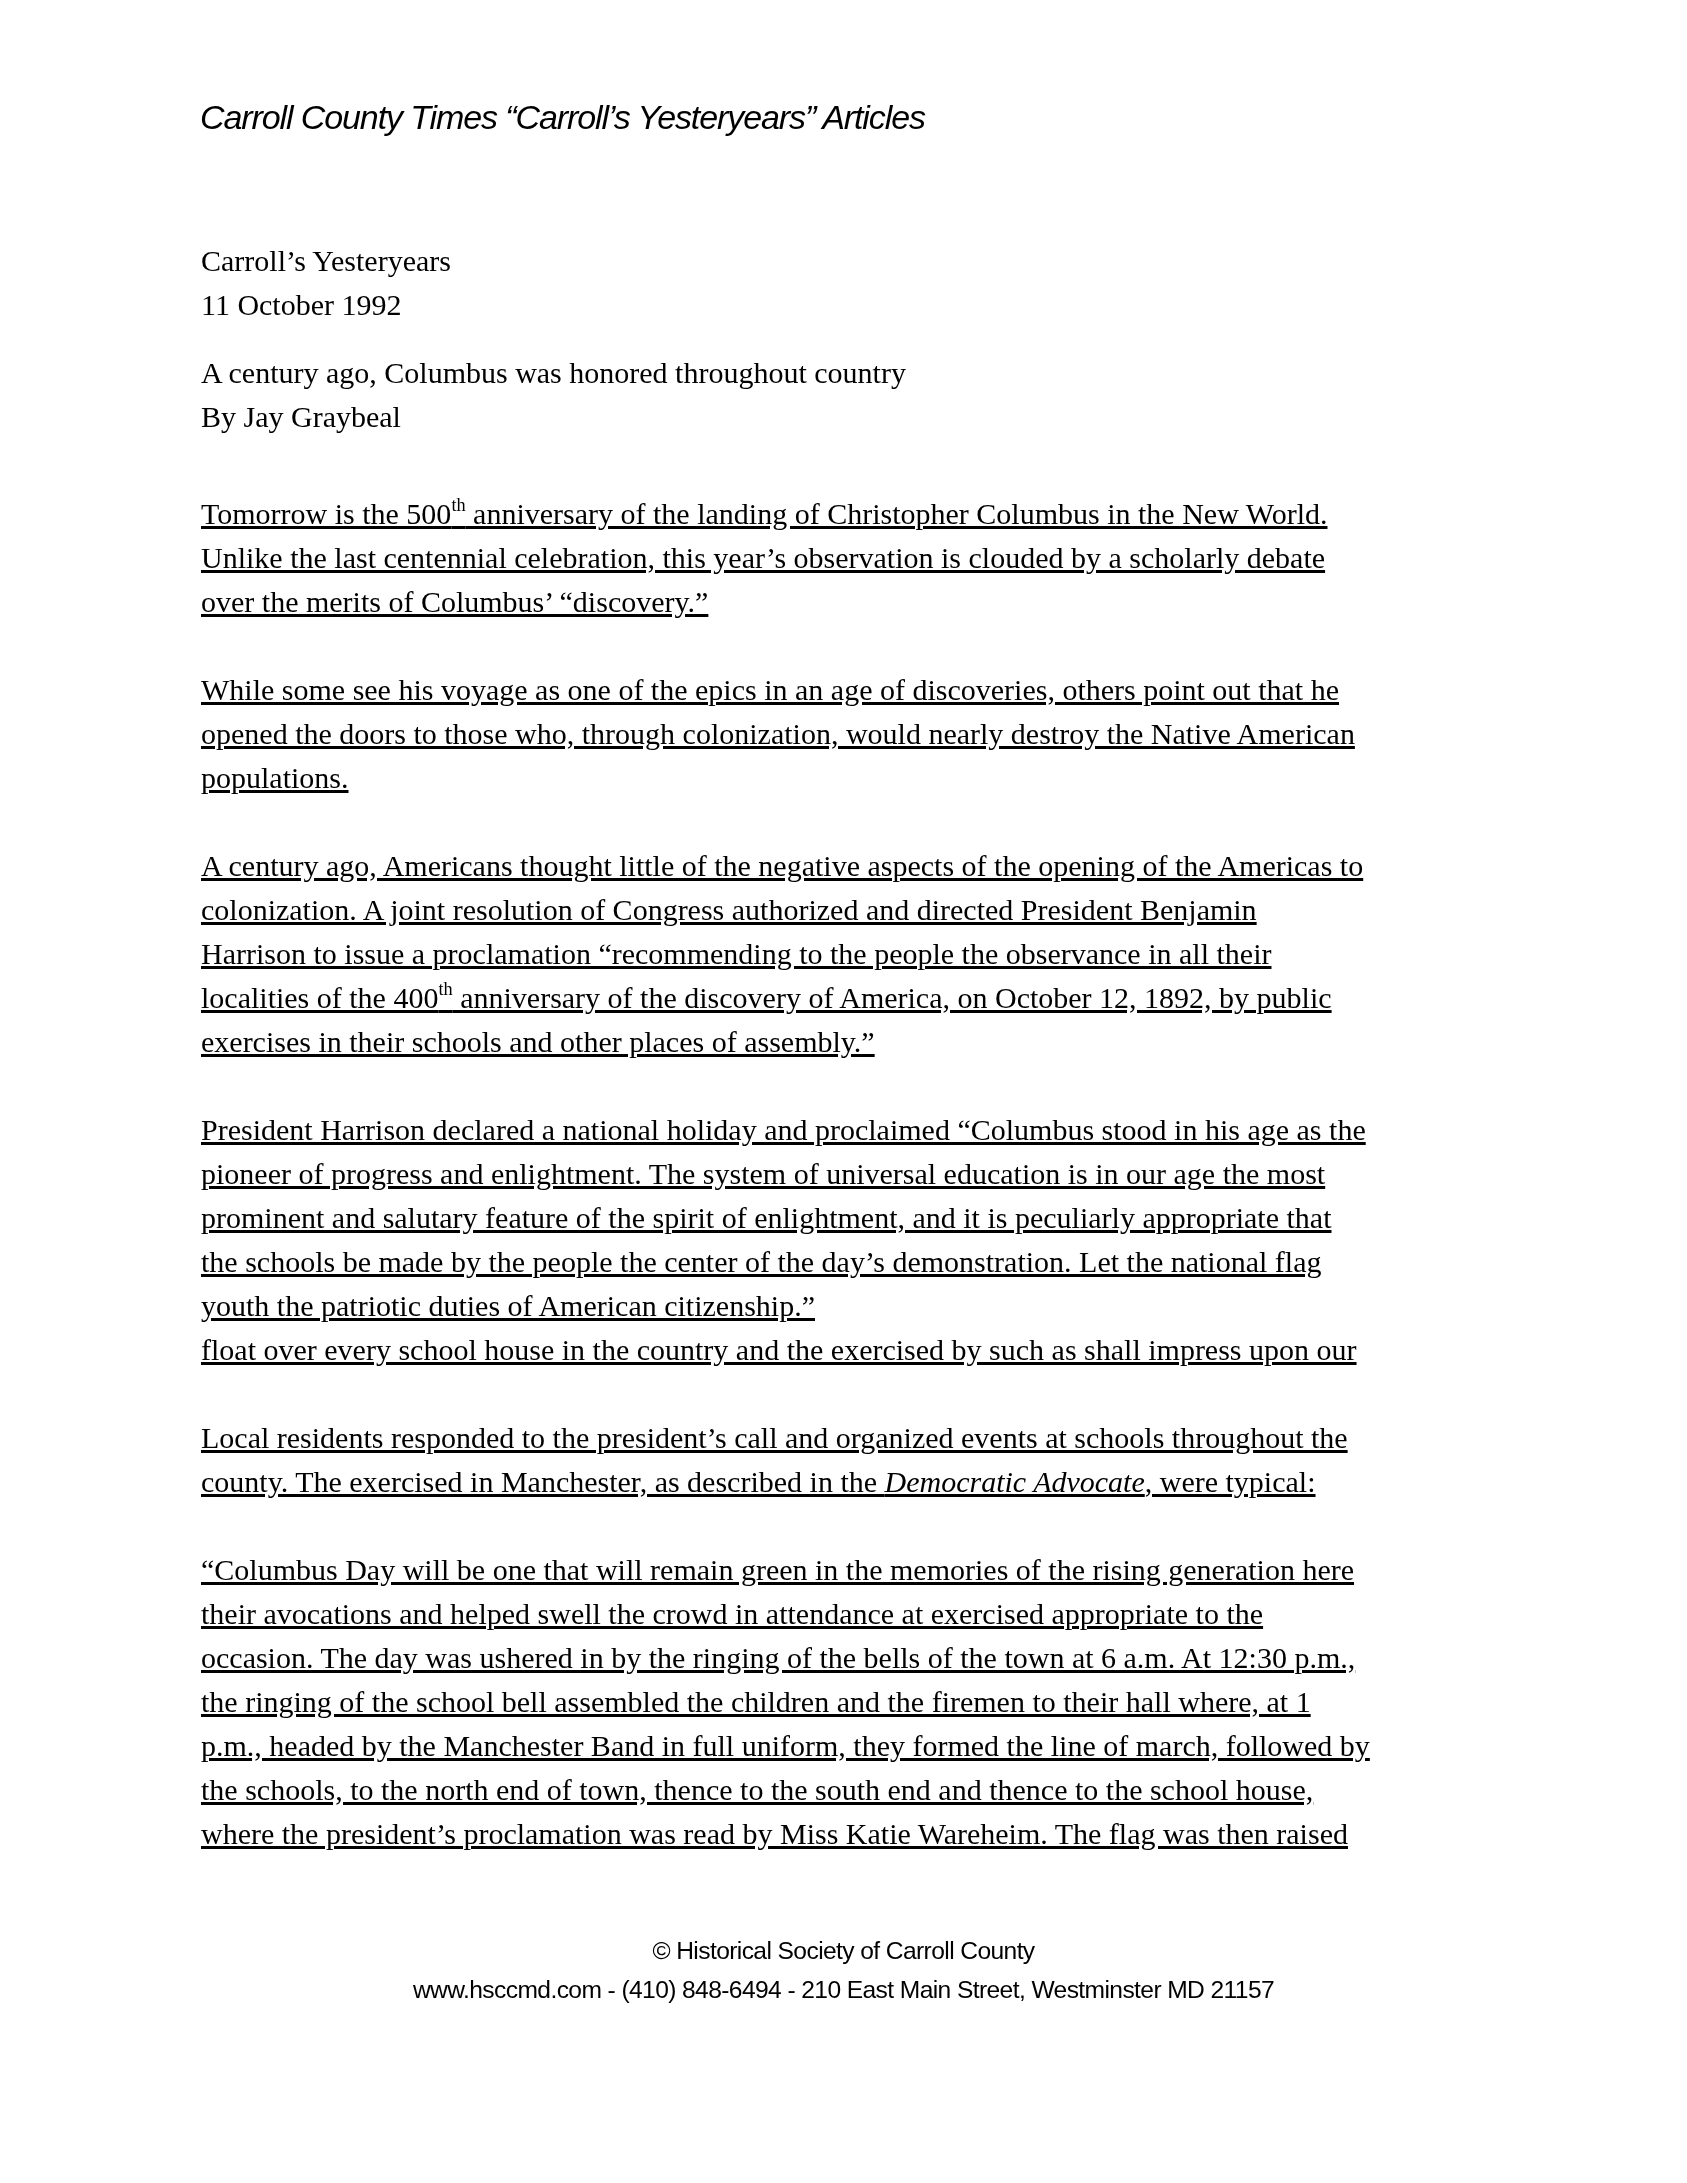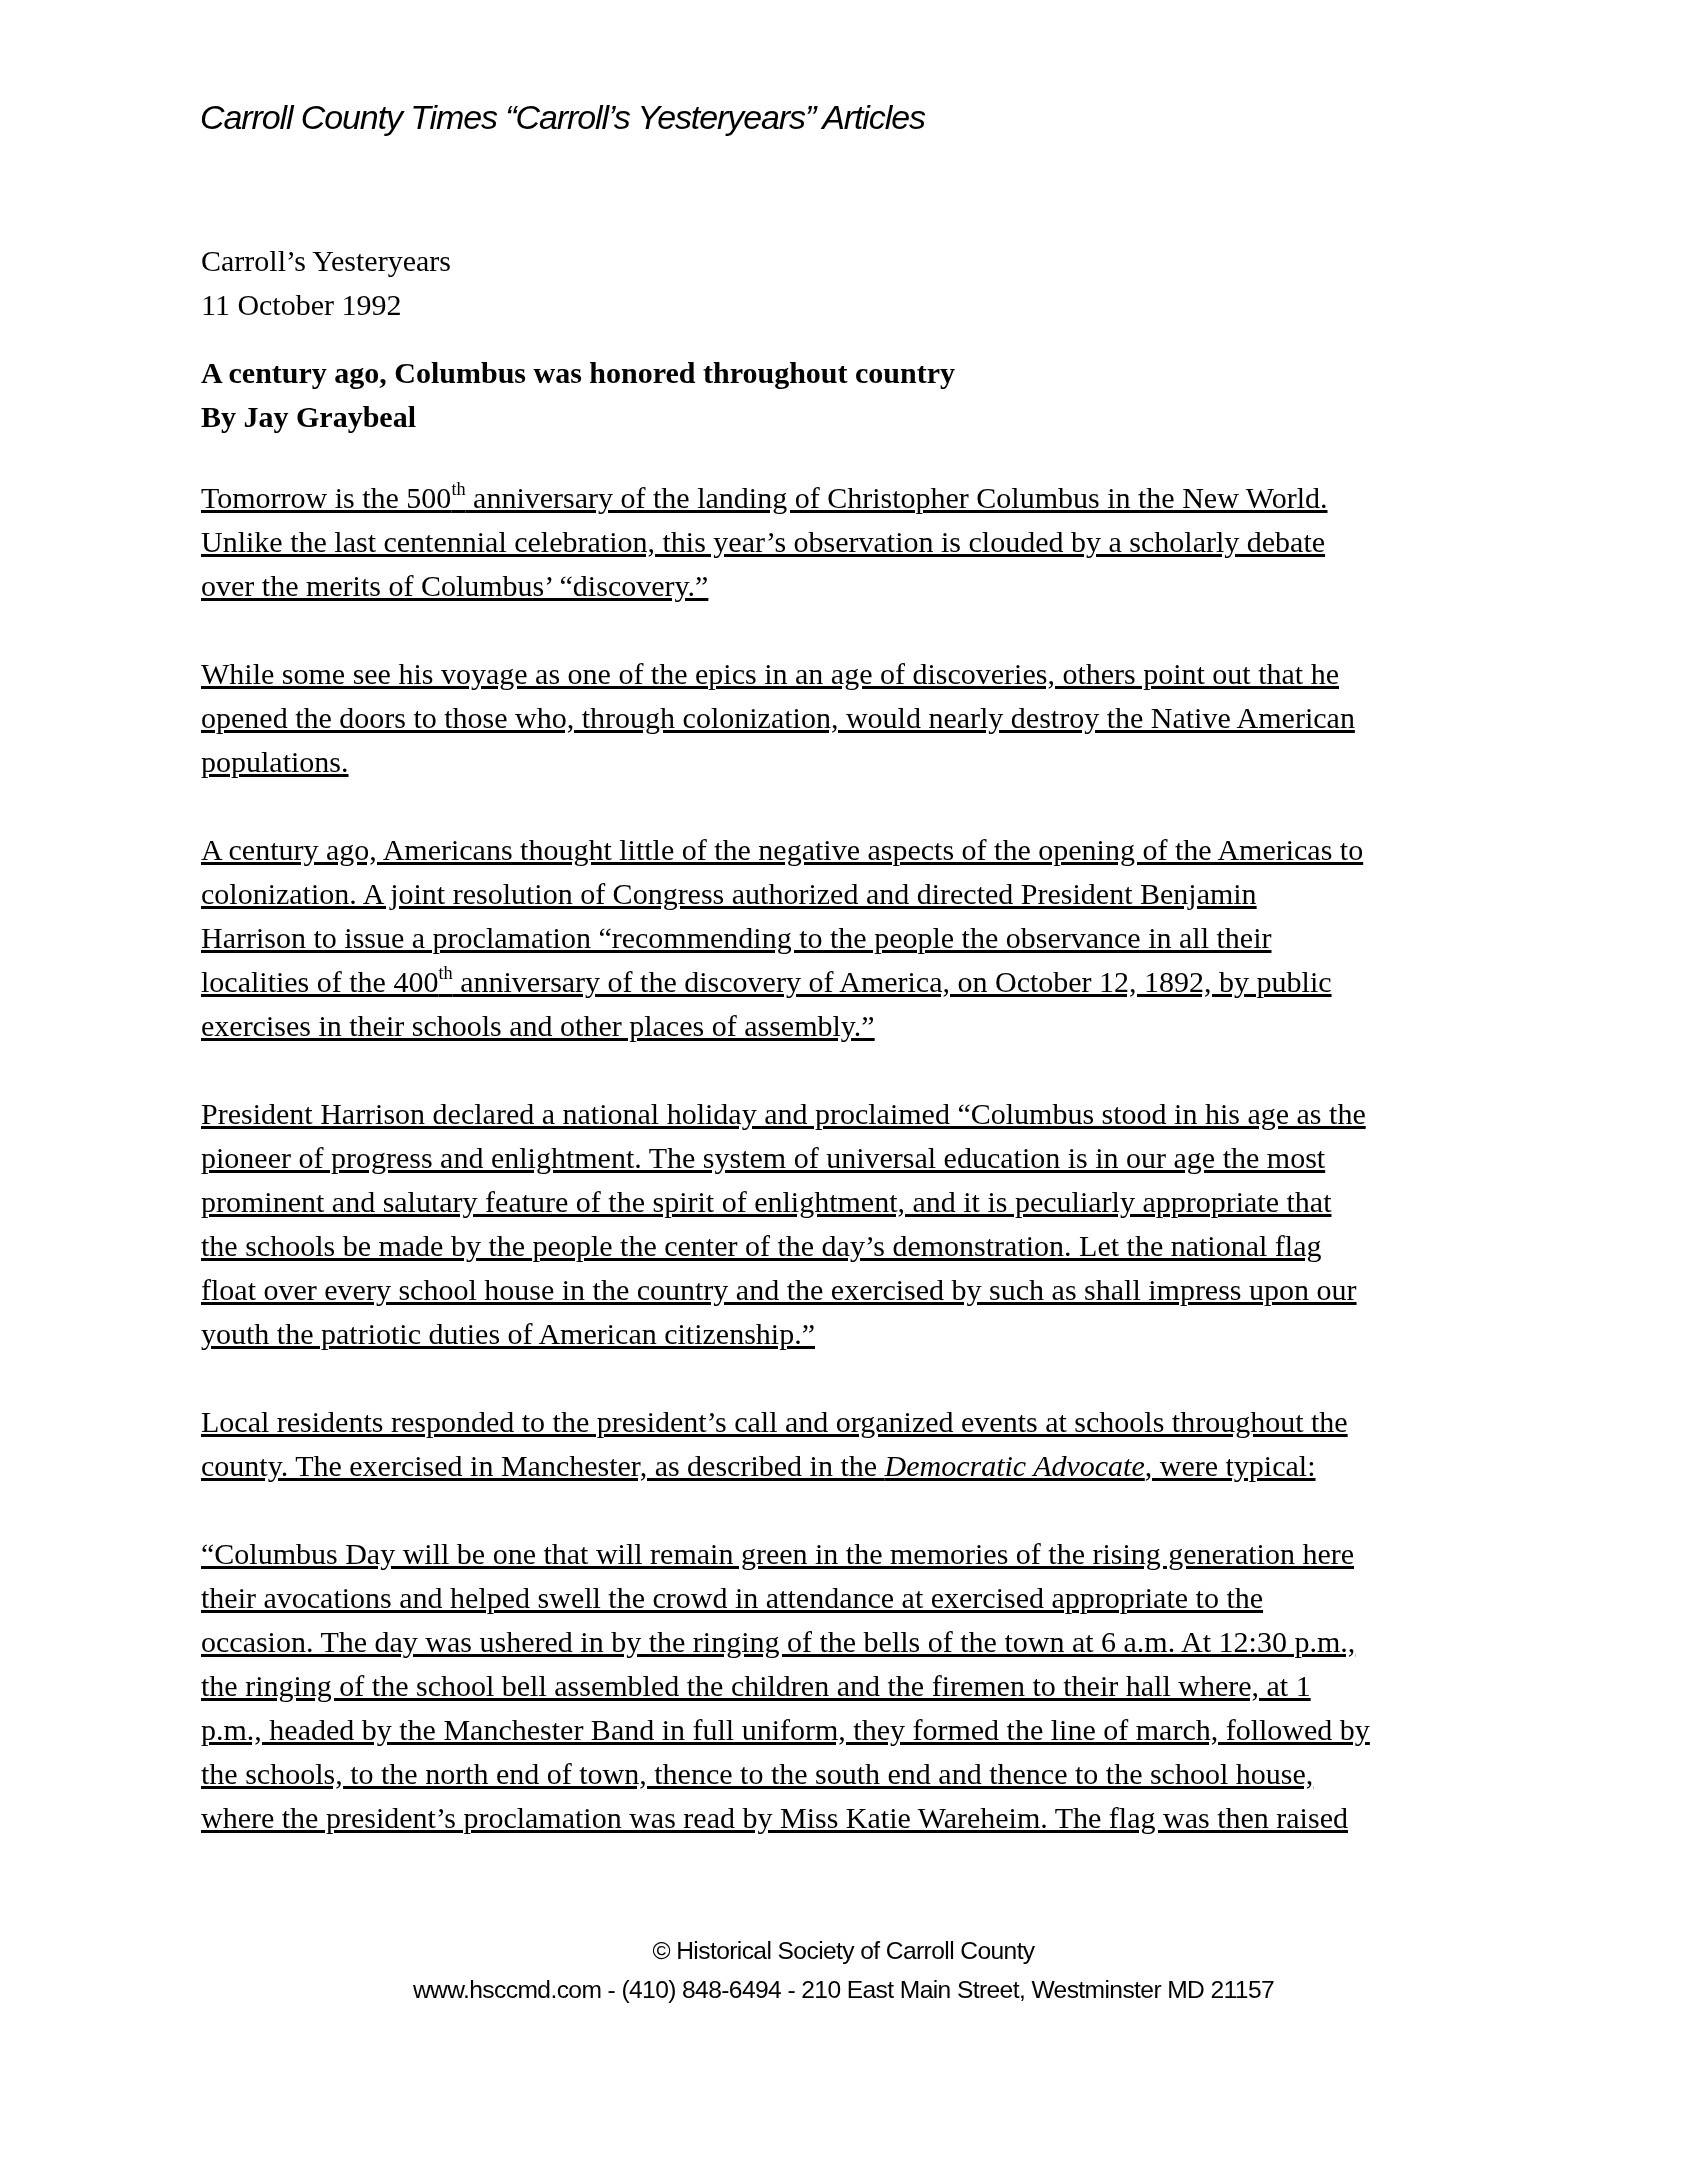--- a/index.html
+++ b/index.html
@@ -43,22 +43,21 @@
       color: #000;
     }
     .meta-block {
       margin: 0 0 24px 0;
     }
     .meta-line {
       display: block;
       white-space: nowrap;
     }
     .title-block {
-      margin: 0 0 37px 0;
-      font-weight: bold;
+      margin: 0 0 53px 0;
     }
     .para {
       margin: 0 0 44px 0;
       white-space: nowrap;
       text-decoration: underline;
     }
     .para .line {
       display: block;
     }
     sup {
@@ -124,22 +123,22 @@
           <span class="line">colonization. A joint resolution of Congress authorized and directed President Benjamin</span>
           <span class="line">Harrison to issue a proclamation “recommending to the people the observance in all their</span>
           <span class="line"><span>localities of the 400</span><sup>th</sup><span> anniversary of the discovery of America, on October 12, 1892, by public</span></span>
           <span class="line">exercises in their schools and other places of assembly.”</span>
         </div>
         <div class="para">
           <span class="line">President Harrison declared a national holiday and proclaimed “Columbus stood in his age as the</span>
           <span class="line">pioneer of progress and enlightment. The system of universal education is in our age the most</span>
           <span class="line">prominent and salutary feature of the spirit of enlightment, and it is peculiarly appropriate that</span>
           <span class="line">the schools be made by the people the center of the day’s demonstration. Let the national flag</span>
+          <span class="line">youth the patriotic duties of American citizenship.”</span>
           <span class="line">float over every school house in the country and the exercised by such as shall impress upon our</span>
-          <span class="line">youth the patriotic duties of American citizenship.”</span>
         </div>
         <div class="para">
           <span class="line">Local residents responded to the president’s call and organized events at schools throughout the</span>
           <span class="line"><span>county. The exercised in Manchester, as described in the </span><em>Democratic Advocate</em><span>, were typical:</span></span>
         </div>
         <div class="para">
           <span class="line">“Columbus Day will be one that will remain green in the memories of the rising generation here</span>
           <span class="line">their avocations and helped swell the crowd in attendance at exercised appropriate to the</span>
           <span class="line">occasion. The day was ushered in by the ringing of the bells of the town at 6 a.m. At 12:30 p.m.,</span>
           <span class="line">the ringing of the school bell assembled the children and the firemen to their hall where, at 1</span>

